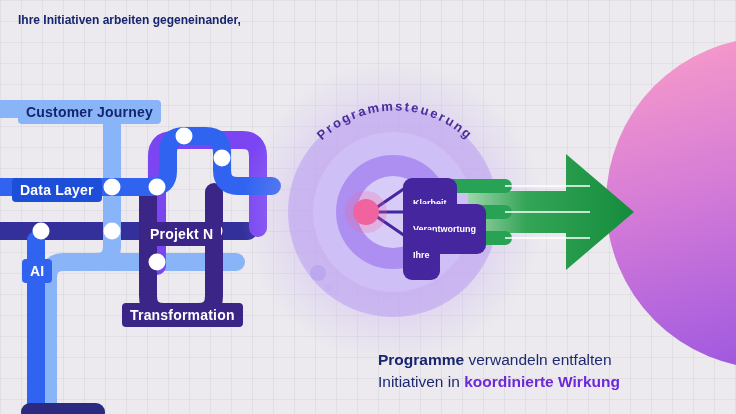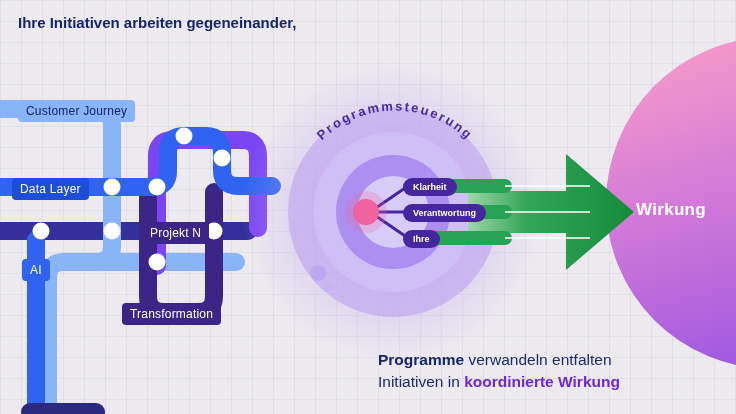--- a/index.html
+++ b/index.html
@@ -12,39 +12,39 @@
     content:"";position:absolute;inset:0;
     background-image:
       linear-gradient(rgba(90,90,130,0.07) 1px, transparent 1px),
       linear-gradient(90deg, rgba(90,90,130,0.07) 1px, transparent 1px);
     background-size:21px 21px;
     pointer-events:none;
   }
   svg.diagram{position:absolute;left:0;top:0;}
   .title{
     position:absolute;left:18px;top:12px;
-    font-size:15px;font-weight:bold;color:#17256f;line-height:1.4;
+    font-size:12px;font-weight:bold;color:#17256f;line-height:1.4;
     z-index:5;
   }
   .pipe-label{
     position:absolute;z-index:6;
-    font-size:12px;font-weight:normal;
+    font-size:14px;font-weight:bold;
     padding:4px 8px;border-radius:4px;white-space:nowrap;
     letter-spacing:.2px;
   }
   .lbl-customer{left:18px;top:100px;background:#8ab4f8;color:#14246e;}
   .lbl-data{left:12px;top:178px;background:#1d4ed8;color:#ffffff;}
   .lbl-projekt{left:142px;top:222px;background:#3b2586;color:#ffffff;}
   .lbl-ai{left:22px;top:259px;background:#2f63f0;color:#ffffff;}
   .lbl-transformation{left:122px;top:303px;background:#3b2586;color:#ffffff;}
   .hub-pill{
     position:absolute;left:403px;z-index:7;
     background:#45269e;color:#ffffff;
     font-size:9px;font-weight:bold;
-    padding:4px 10px;border-radius:9px;white-space:nowrap;
+    padding:20px 10px;border-radius:9px;white-space:nowrap;
   }
   .pill-klarheit{top:178px;}
   .pill-verantwortung{top:204px;}
   .pill-wert{top:230px;}
   .impact-label{
     position:absolute;left:636px;top:200px;z-index:8;
     color:#ffffff;font-size:17px;font-weight:bold;letter-spacing:.3px;
   }
   .footer{
     position:absolute;left:378px;top:349px;z-index:5;
@@ -145,20 +145,19 @@
   <div class="pipe-label lbl-customer">Customer Journey</div>
   <div class="pipe-label lbl-data">Data Layer</div>
   <div class="pipe-label lbl-projekt">Projekt N</div>
   <div class="pipe-label lbl-ai">AI</div>
   <div class="pipe-label lbl-transformation">Transformation</div>
 
   <div class="hub-pill pill-klarheit">Klarheit</div>
   <div class="hub-pill pill-verantwortung">Verantwortung</div>
   <div class="hub-pill pill-wert">Ihre</div>
 
-  <div class="impact-label">Wirkung</div>
 
   <div class="footer">
     <div><span class="lead">Programme</span><span> verwandeln entfalten</span></div>
     <div><span>Initiativen in </span><span class="highlight">koordinierte Wirkung</span></div>
   </div>
 
 </div>
 
 </body></html>

